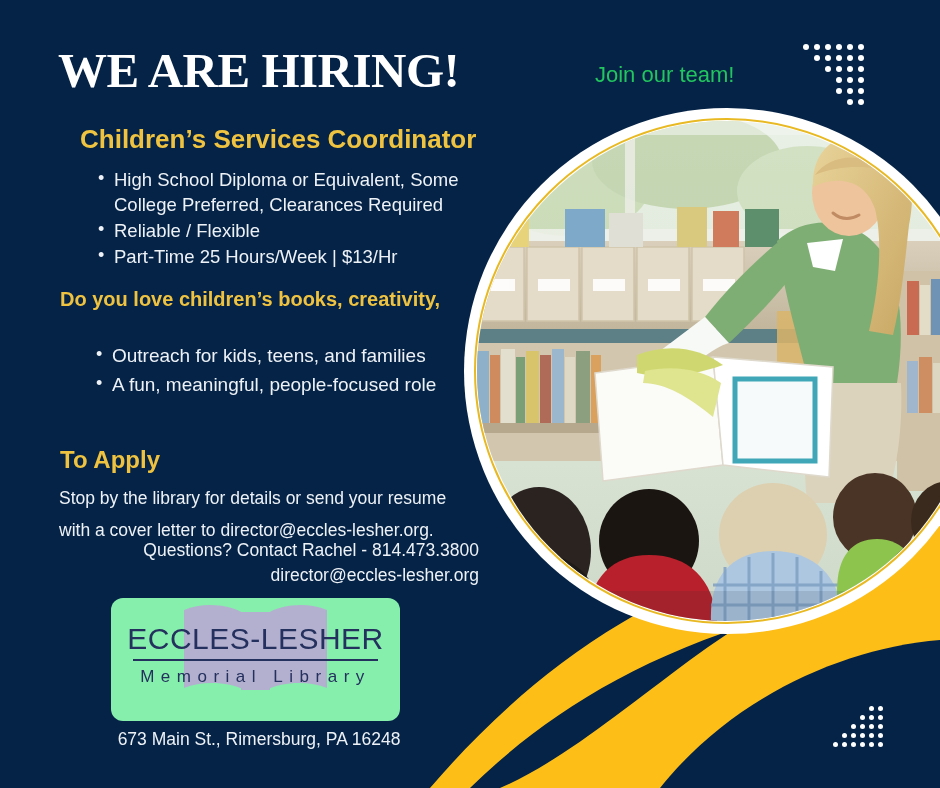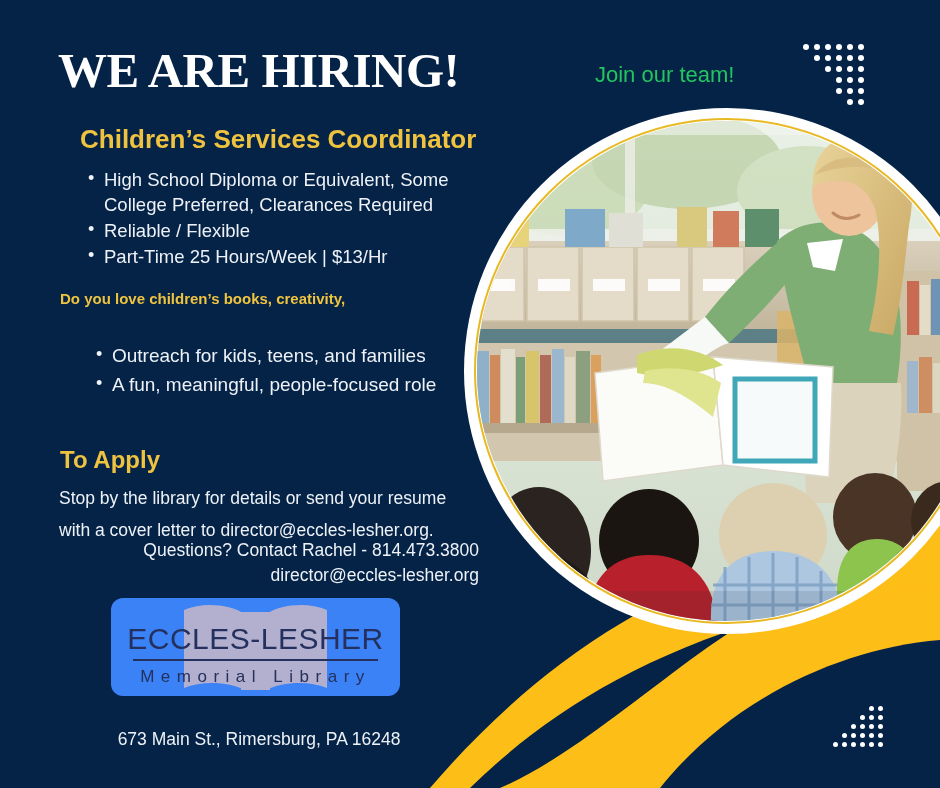--- a/index.html
+++ b/index.html
@@ -147,30 +147,30 @@
   ul.bullets li::before {
     content: "•";
     position: absolute;
     left: -16px;
     top: -1px;
     font-size: 18px;
     color: #eef2f7;
   }
 
   #bullets-requirements {
-    left: 78px;
+    left: 88px;
     top: 167px;
     width: 400px;
   }
   #tagline {
     position: absolute;
     left: 60px;
     top: 287px;
     width: 400px;
-    font-size: 15px;
+    font-size: 20px;
     font-weight: bold;
     color: #efc33f;
     line-height: 24px;
   }
   #bullets-duties {
     left: 86px;
     top: 342px;
     width: 400px;
   }
   #bullets-duties li { font-size: 19px; line-height: 27.5px; }
@@ -202,22 +202,22 @@
     line-height: 25px;
     color: #eef2f7;
   }
 
   
   #logo-box {
     position: absolute;
     left: 111px;
     top: 598px;
     width: 289px;
-    height: 98px;
-    background: #3b82f6;
+    height: 123px;
+    background: #86efac;
     border-radius: 12px;
     overflow: hidden;
   }
   #address {
     position: absolute;
     left: 59px;
     top: 729px;
     width: 400px;
     text-align: center;
     font-size: 17.5px;

